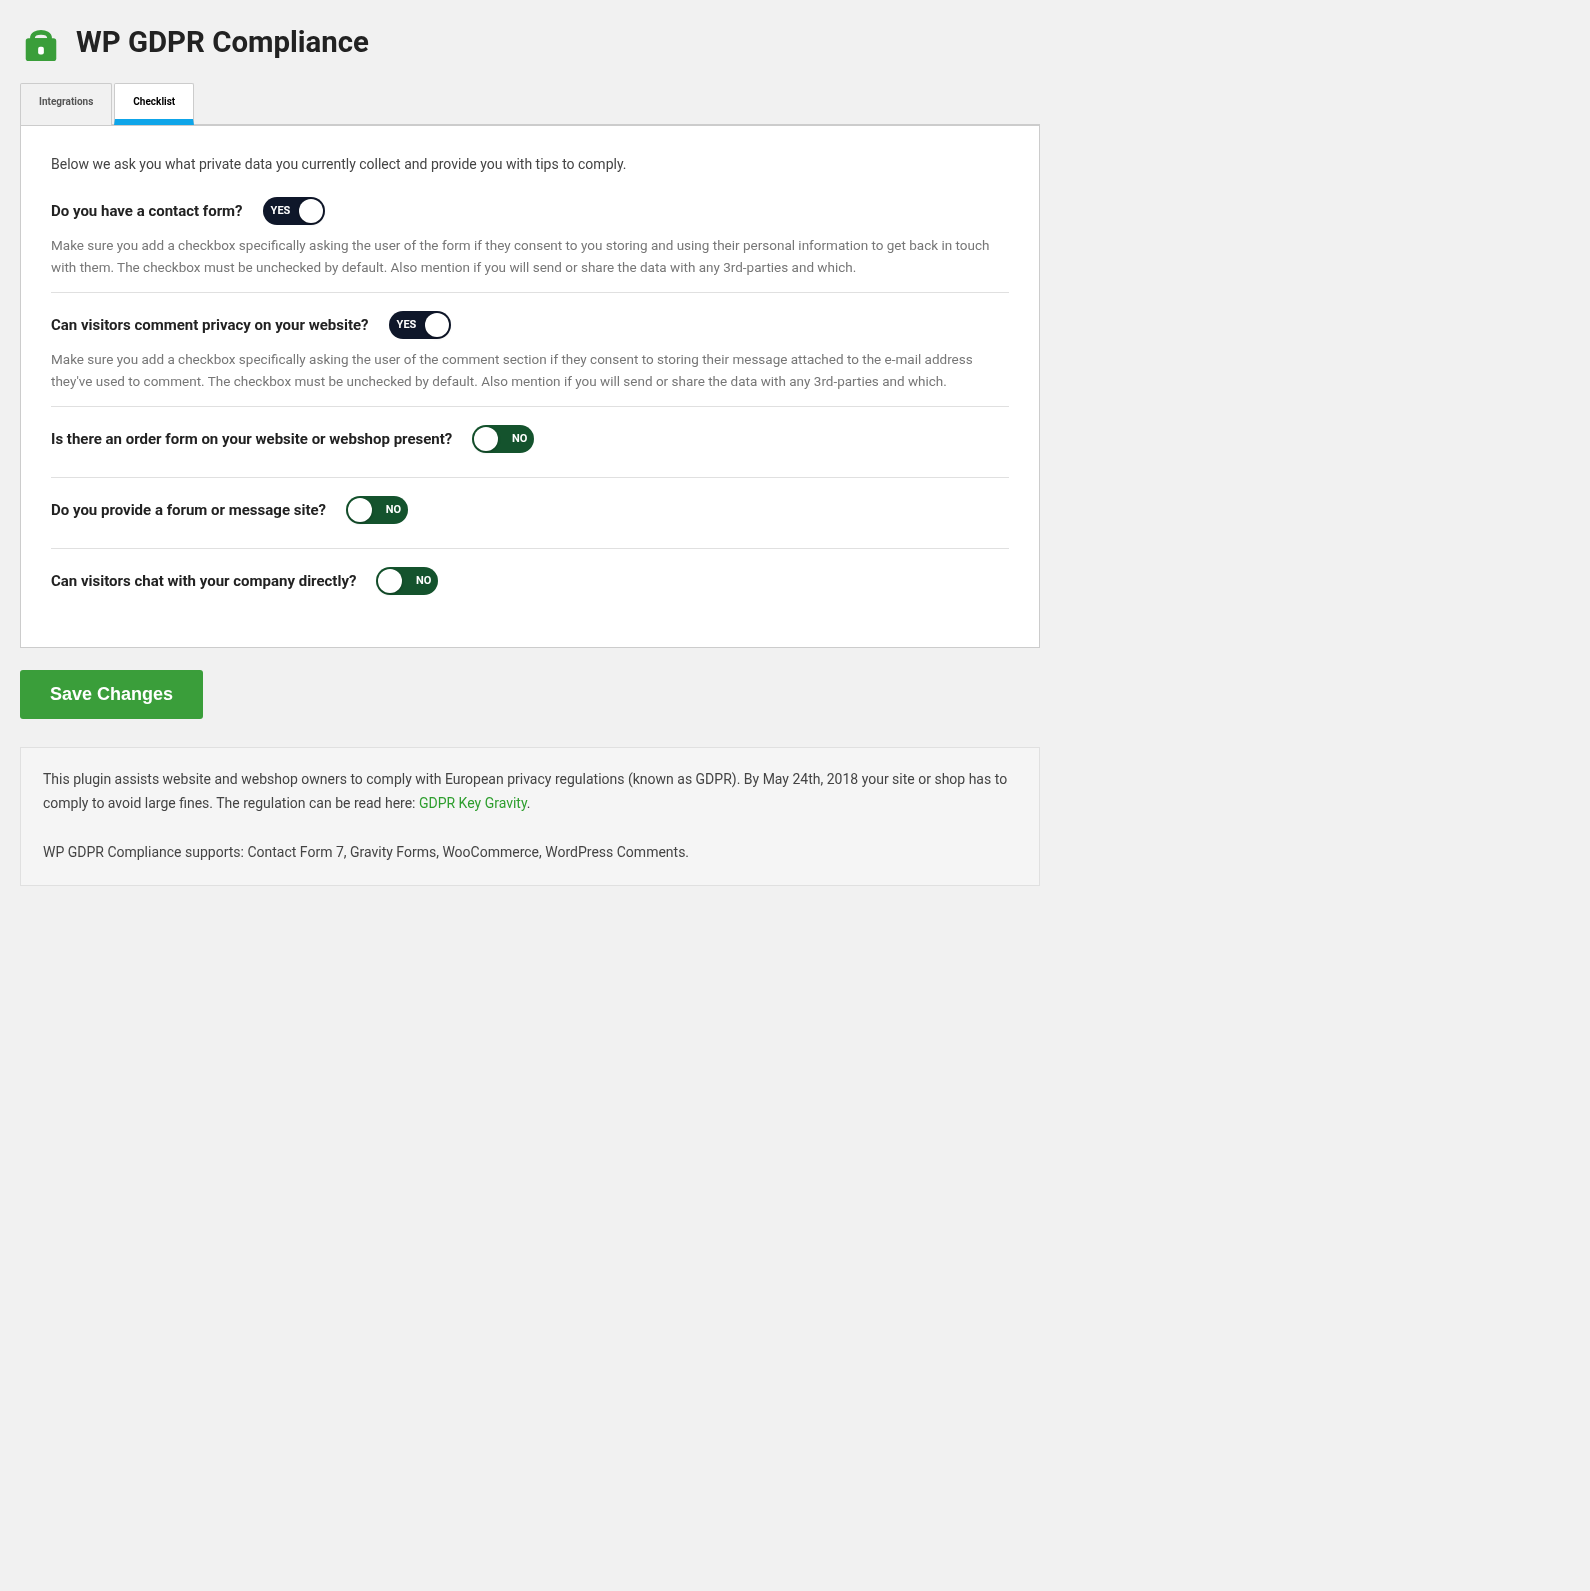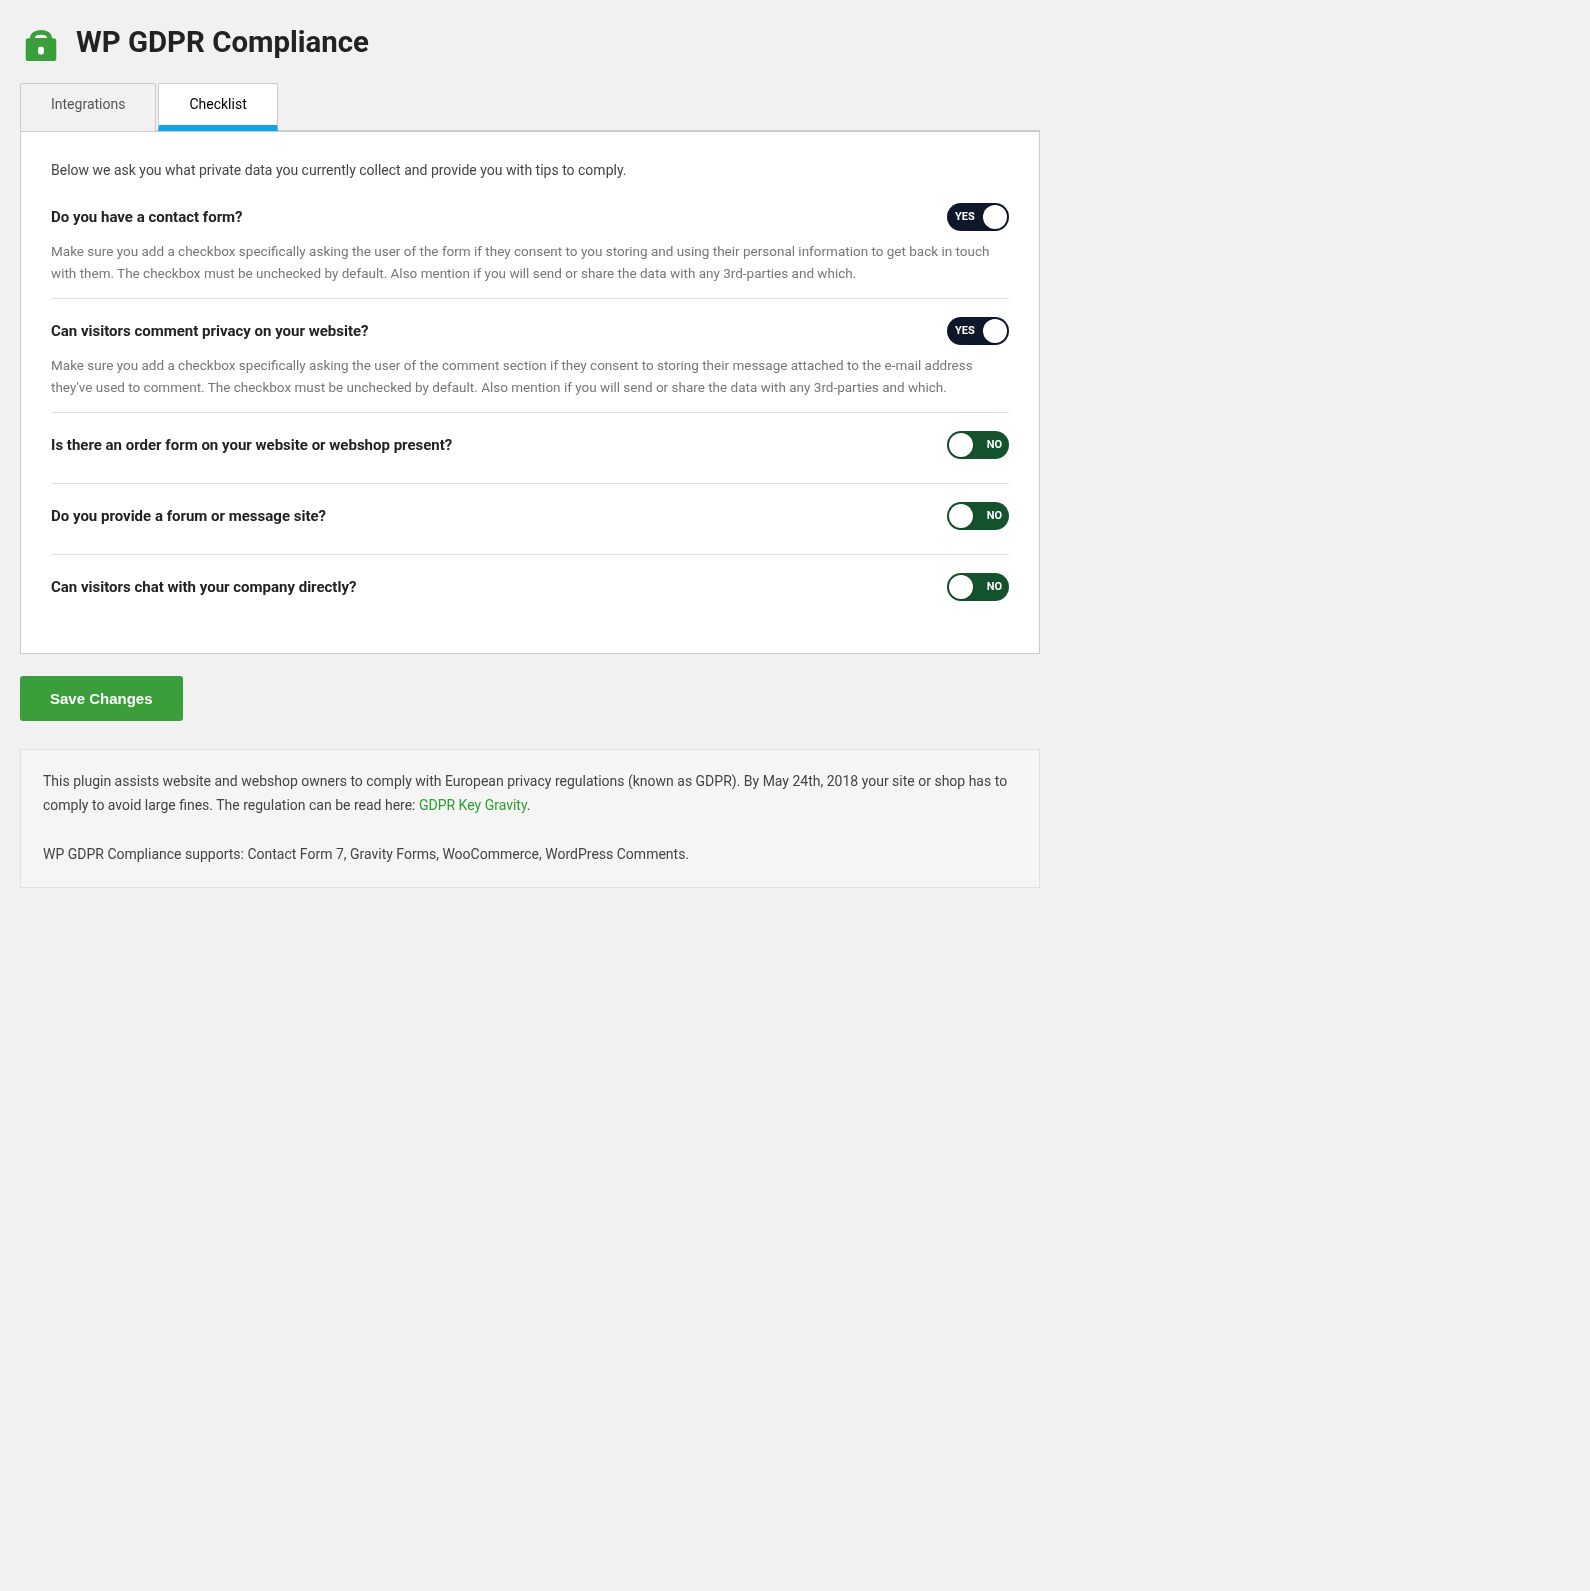--- a/index.html
+++ b/index.html
@@ -31,24 +31,24 @@
       flex-shrink: 0;
     }
 
     
     .tabs-bar {
       display: flex;
       border-bottom: 1px solid #ccc;
       margin-bottom: 0;
     }
     .tab {
-      padding: 10px 30px;
+      padding: 10px 18px;
       cursor: pointer;
-      font-size: 14px;
-      font-weight: 400;
+      font-size: 10px;
+      font-weight: 700;
       border: 1px solid #ccc;
       border-bottom: none;
       background: #f1f1f1;
       color: #555;
       margin-right: 2px;
       position: relative;
       top: 1px;
       border-radius: 2px 2px 0 0;
     }
     .tab.active {
@@ -77,21 +77,21 @@
       border-top: 1px solid #e0e0e0;
       padding: 18px 0 14px;
     }
     .question-row:first-of-type {
       border-top: none;
       padding-top: 0;
     }
     .question-header {
       display: flex;
       align-items: center;
-      justify-content: space-between;
+      justify-content: flex-start;
       margin-bottom: 10px;
     }
     .question-label {
       font-size: 15px;
       font-weight: 700;
       color: #222;
     }
     .question-desc {
       font-size: 13.5px;
       color: #777;
@@ -145,21 +145,21 @@
       right: 2px;
     }
     .toggle.no .toggle-knob {
       left: 2px;
     }
 
     
     .save-button {
       background: #3a9e3a;
       color: #fff;
-      font-size: 15px;
+      font-size: 18px;
       font-weight: 600;
       padding: 14px 30px;
       border: none;
       border-radius: 3px;
       cursor: pointer;
       display: inline-block;
       margin-bottom: 28px;
     }
 
     

